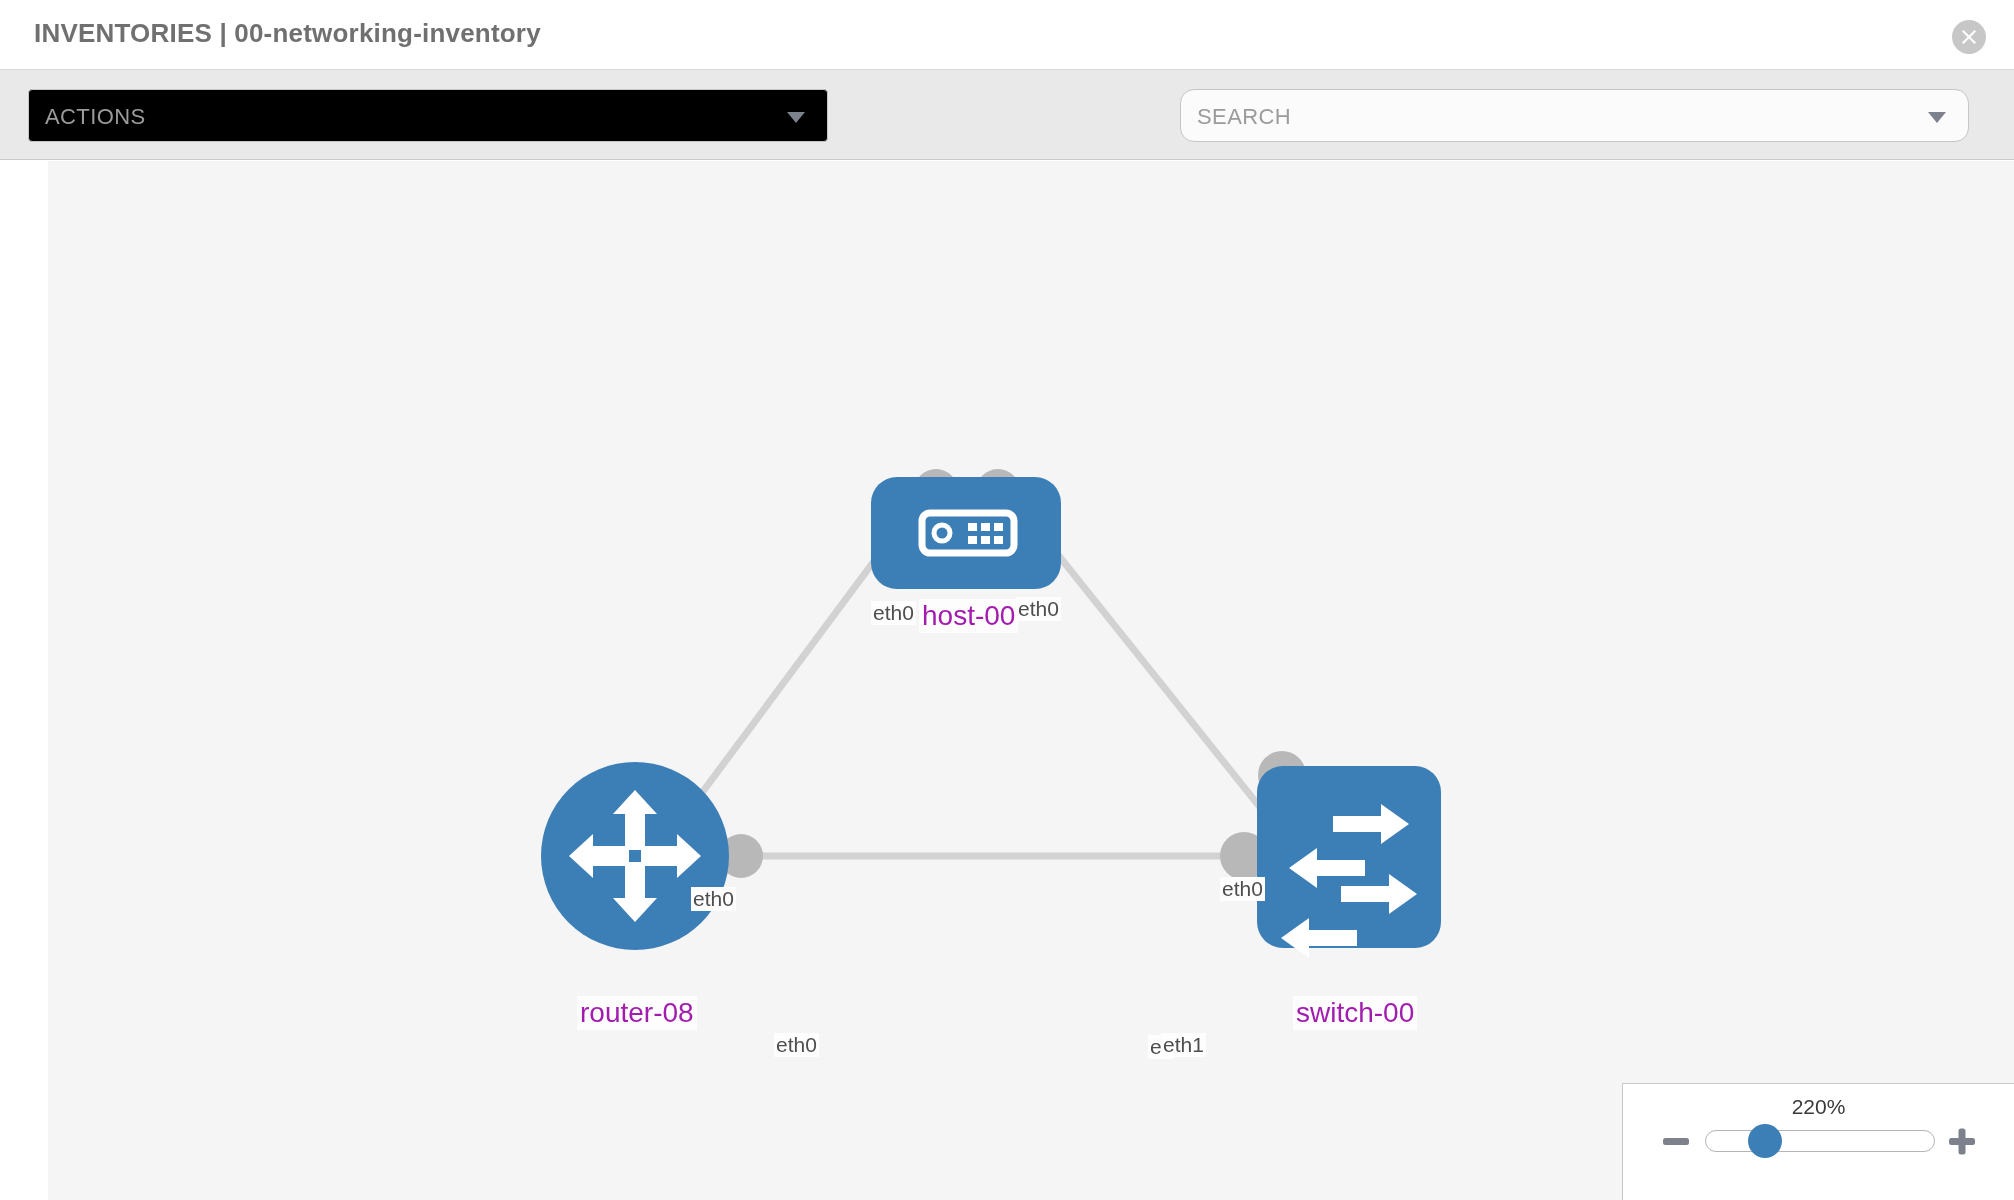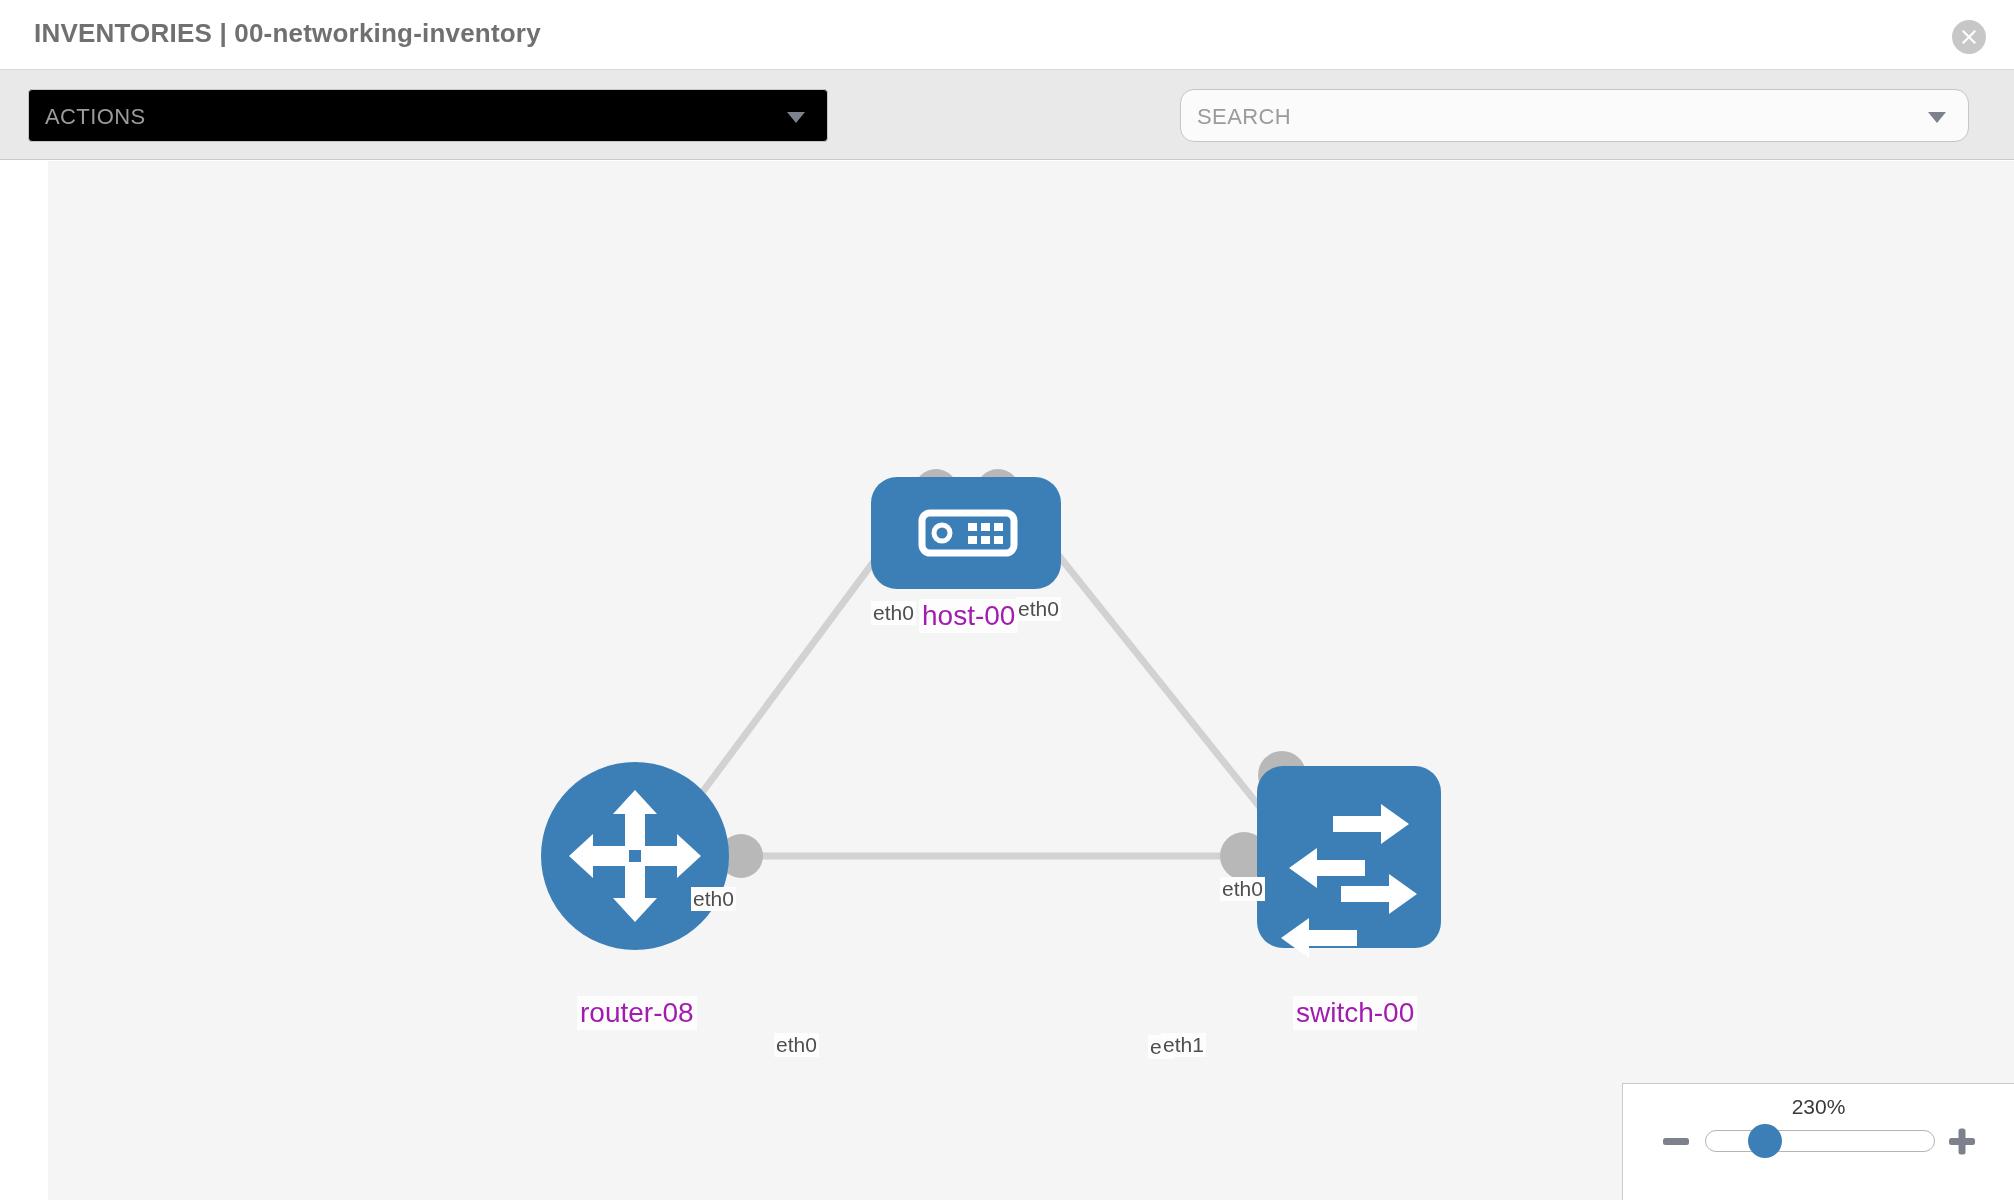--- a/index.html
+++ b/index.html
@@ -323,21 +323,21 @@
     <span class="edge-label" style="left:726px; top:872px;">eth0</span>
     <span class="edge-label" style="left:1100px; top:874px;">etl</span>
     <span class="edge-label" style="left:1113px; top:872px;">eth1</span>
 
     <span class="node-label" style="left:871px; top:438px;">host-00</span>
     <span class="node-label" style="left:529px; top:835px;">router-08</span>
     <span class="node-label" style="left:1245px; top:835px;">switch-00</span>
   </div>
 
   <div class="zoom-panel">
-    <div class="zoom-value">230%</div>
+    <div class="zoom-value">220%</div>
 
     <div class="zoom-minus">
       <svg width="30" height="30" viewBox="0 0 30 30">
         <rect x="2" y="12" width="26" height="7" rx="2.5" fill="#7c818c"></rect>
       </svg>
     </div>
 
     <div class="zoom-track"></div>
     <div class="zoom-thumb"></div>
 

